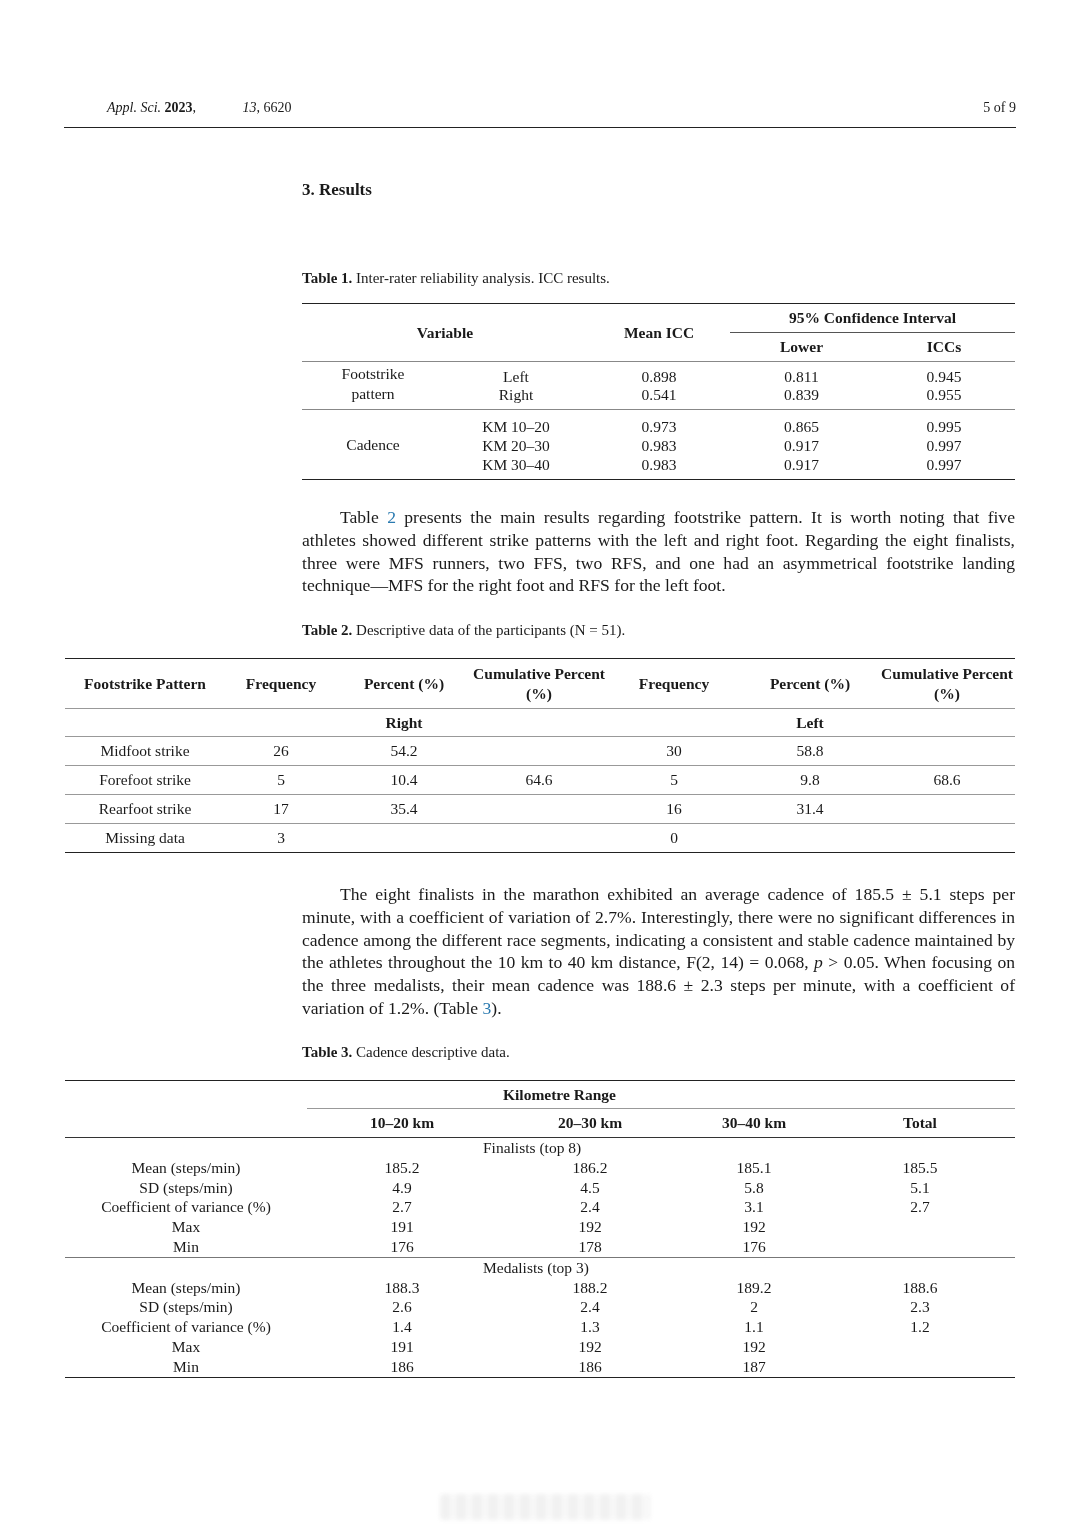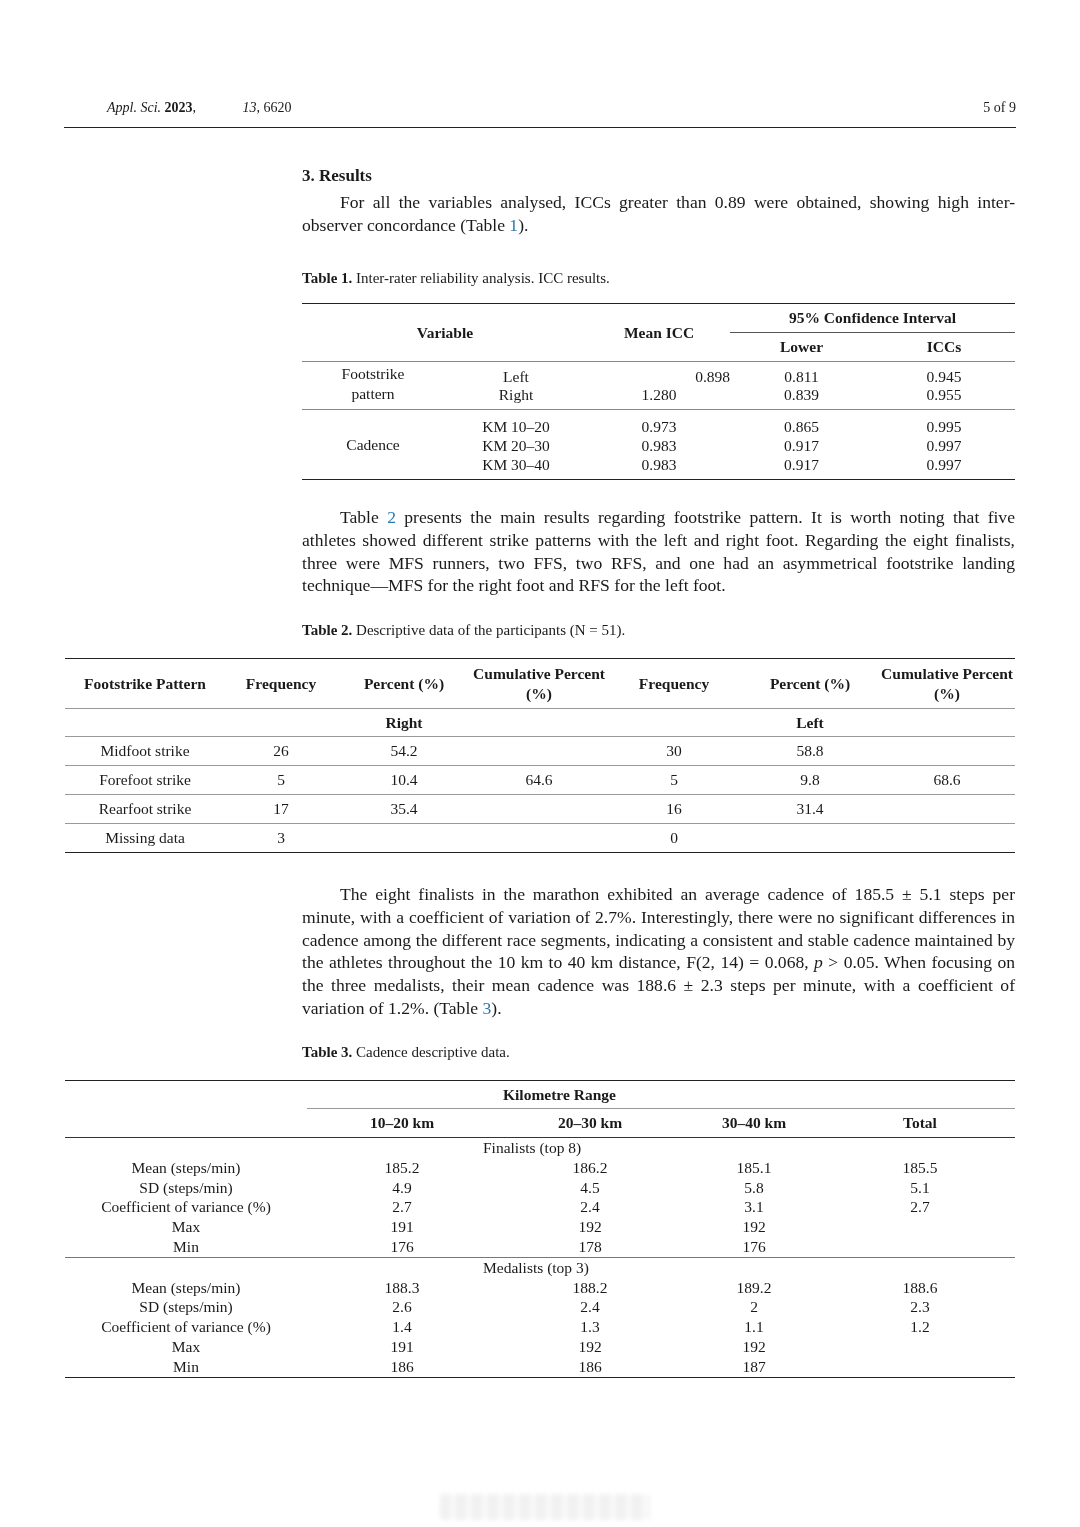--- a/index.html
+++ b/index.html
@@ -56,23 +56,22 @@
 </style>
 </head>
 <body>
 
 <div class="header">
   <span class="journal"><i>Appl. Sci.</i> <b>2023</b>, <i>13</i>, <span>6620</span></span>
   <span>5 of 9</span>
 </div>
 <div class="header-rule"></div>
 
-<div class="col" style="top:166px;">
+<div class="col" style="top:180px;">
   <div class="section-title">3. Results</div>
-  <p class="body" style="margin-top:5px;"><span>For all the variables analysed, ICCs greater than 0.89 were obtained, showing high inter-observer concordance (Table </span><span class="ref">1</span><span>).</span></p>
 </div>
 
 <div class="col caption" style="top:270px;"><b>Table 1.</b><span> Inter-rater reliability analysis. ICC results.</span></div>
 
 <table id="t1">
   <colgroup>
       <col style="width:142px">
       <col style="width:144px">
       <col style="width:142px">
       <col style="width:143px">
@@ -84,27 +83,27 @@
     <th rowspan="2" style="border-bottom:1px solid #888;">Mean ICC</th>
     <th colspan="2" style="border-bottom:1px solid #555;">95% Confidence Interval</th>
   </tr>
   <tr style="height:29px;">
     <th style="border-bottom:1px solid #888;">Lower</th>
     <th style="border-bottom:1px solid #888;">ICCs</th>
   </tr>
   <tr style="height:24px;">
     <td rowspan="2" style="border-bottom:1px solid #888; line-height:20px; padding-bottom:4px;"><span>Footstrike</span><br><span>pattern</span></td>
     <td style="vertical-align:bottom;">Left</td>
-    <td style="vertical-align:bottom;text-align:right;">0.898</td>
+    <td style="vertical-align:bottom;">0.898</td>
     <td style="vertical-align:bottom;margin-top:32px;">0.811</td>
     <td style="vertical-align:bottom;">0.945</td>
   </tr>
   <tr class="mid" style="height:24px;">
     <td style="vertical-align:top;">Right</td>
-    <td style="vertical-align:top;">1.280</td>
+    <td style="vertical-align:top;">0.541</td>
     <td style="vertical-align:top;">0.839</td>
     <td style="vertical-align:top;">0.955</td>
   </tr>
   <tr style="height:26px;">
     <td rowspan="3" class="bot">Cadence</td>
     <td style="vertical-align:bottom;">KM 10–20</td>
     <td style="vertical-align:bottom;">0.973</td>
     <td style="vertical-align:bottom;">0.865</td>
     <td style="vertical-align:bottom;">0.995</td>
   </tr>

